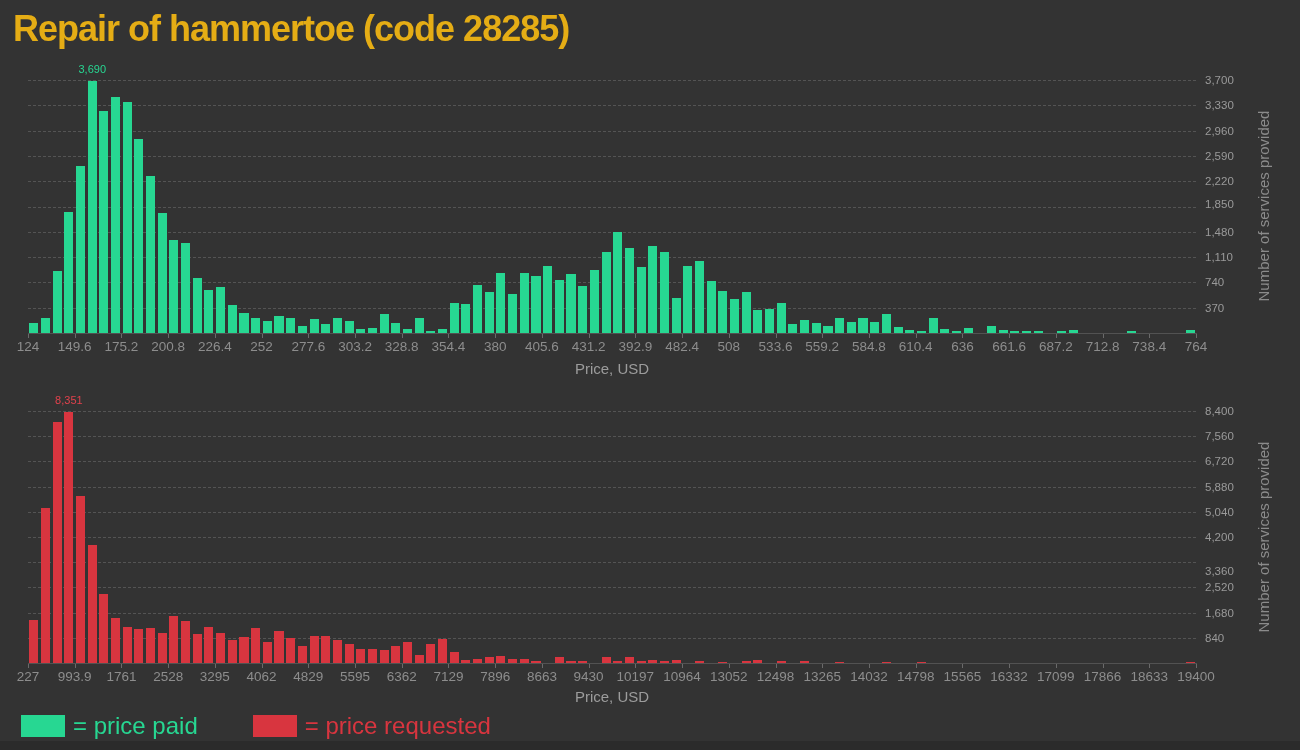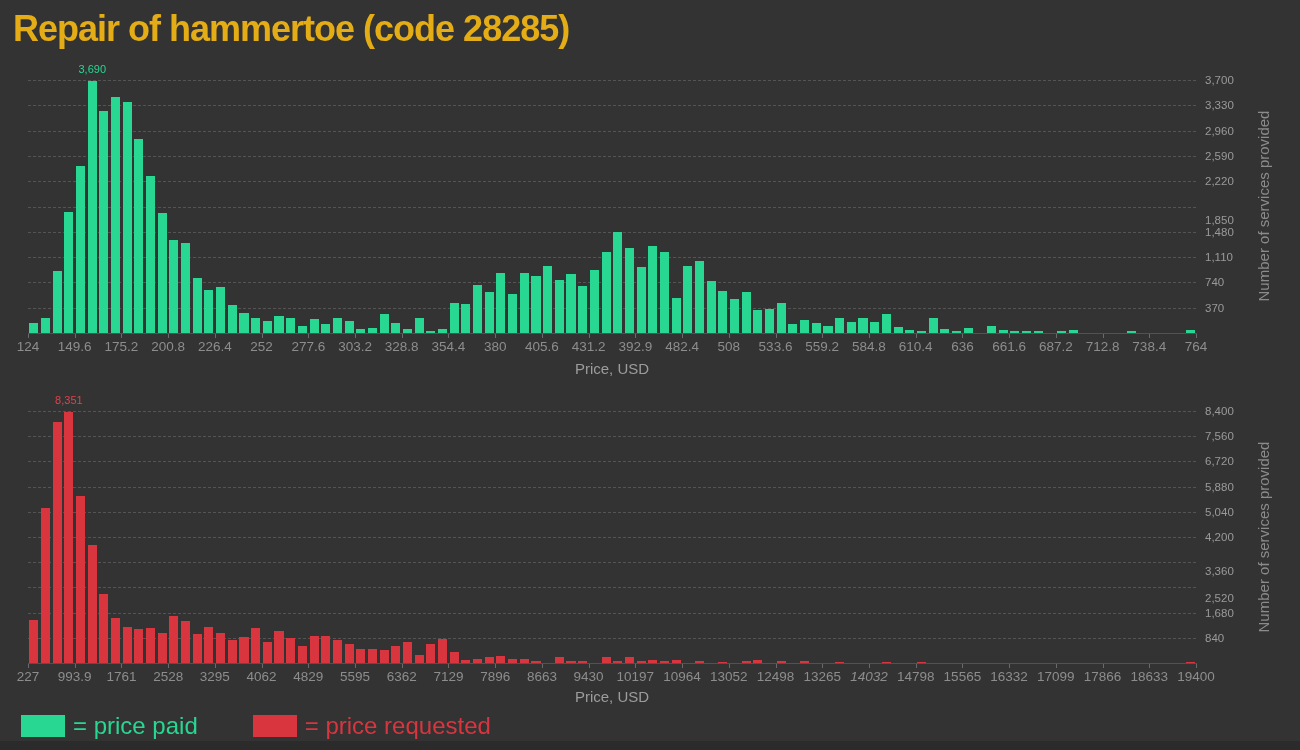--- a/index.html
+++ b/index.html
@@ -38,21 +38,21 @@
       <div class="abs ytick" style="top: 74px;">3,700</div>
       <div class="abs gridline" style="top: 105.3px;"></div>
       <div class="abs ytick" style="top: 99.3px;">3,330</div>
       <div class="abs gridline" style="top: 130.6px;"></div>
       <div class="abs ytick" style="top: 124.6px;">2,960</div>
       <div class="abs gridline" style="top: 155.9px;"></div>
       <div class="abs ytick" style="top: 149.9px;">2,590</div>
       <div class="abs gridline" style="top: 181.2px;"></div>
       <div class="abs ytick" style="top: 175.2px;">2,220</div>
       <div class="abs gridline" style="top: 206.5px;"></div>
-      <div class="abs ytick" style="top: 214px;">1,850</div>
+      <div class="abs ytick" style="top: 198px;">1,850</div>
       <div class="abs gridline" style="top: 231.8px;"></div>
       <div class="abs ytick" style="top: 225.8px;">1,480</div>
       <div class="abs gridline" style="top: 257.1px;"></div>
       <div class="abs ytick" style="top: 251.1px;">1,110</div>
       <div class="abs gridline" style="top: 282.4px;"></div>
       <div class="abs ytick" style="top: 276.4px;">740</div>
       <div class="abs gridline" style="top: 307.7px;"></div>
       <div class="abs ytick" style="top: 301.7px;">370</div>
       <div class="abs axis-line" style="top: 333px;"></div>
       <div class="abs tickmark" style="left: 28px; top: 334px;"></div>
@@ -211,21 +211,21 @@
       <div class="abs ytick" style="top: 455.4px;">6,720</div>
       <div class="abs gridline" style="top: 486.6px;"></div>
       <div class="abs ytick" style="top: 480.6px;">5,880</div>
       <div class="abs gridline" style="top: 511.8px;"></div>
       <div class="abs ytick" style="top: 505.8px;">5,040</div>
       <div class="abs gridline" style="top: 537px;"></div>
       <div class="abs ytick" style="top: 531px;">4,200</div>
       <div class="abs gridline" style="top: 562.2px;"></div>
       <div class="abs ytick" style="top: 565px;">3,360</div>
       <div class="abs gridline" style="top: 587.4px;"></div>
-      <div class="abs ytick" style="top: 581.4px; margin-top: 11px;">2,520</div>
+      <div class="abs ytick" style="top: 581.4px;">2,520</div>
       <div class="abs gridline" style="top: 612.6px;"></div>
       <div class="abs ytick" style="top: 606.6px;">1,680</div>
       <div class="abs gridline" style="top: 637.8px;"></div>
       <div class="abs ytick" style="top: 631.8px;">840</div>
       <div class="abs axis-line" style="top: 663px;"></div>
       <div class="abs tickmark" style="left: 28px; top: 664px;"></div>
       <div class="abs xtick" style="left: 28px; top: 669px;">227</div>
       <div class="abs tickmark" style="left: 74.72px; top: 664px;"></div>
       <div class="abs xtick" style="left: 74.72px; top: 669px;">993.9</div>
       <div class="abs tickmark" style="left: 121.44px; top: 664px;"></div>
@@ -254,21 +254,21 @@
       <div class="abs xtick" style="left: 635.36px; top: 669px;">10197</div>
       <div class="abs tickmark" style="left: 682.08px; top: 664px;"></div>
       <div class="abs xtick" style="left: 682.08px; top: 669px;">10964</div>
       <div class="abs tickmark" style="left: 728.8px; top: 664px;"></div>
       <div class="abs xtick" style="left: 728.8px; top: 669px;">13052</div>
       <div class="abs tickmark" style="left: 775.52px; top: 664px;"></div>
       <div class="abs xtick" style="left: 775.52px; top: 669px;">12498</div>
       <div class="abs tickmark" style="left: 822.24px; top: 664px;"></div>
       <div class="abs xtick" style="left: 822.24px; top: 669px;">13265</div>
       <div class="abs tickmark" style="left: 868.96px; top: 664px;"></div>
-      <div class="abs xtick" style="left: 868.96px; top: 669px; font-style: italic;">14032</div>
+      <div class="abs xtick" style="left: 868.96px; top: 669px;">14032</div>
       <div class="abs tickmark" style="left: 915.68px; top: 664px;"></div>
       <div class="abs xtick" style="left: 915.68px; top: 669px;">14798</div>
       <div class="abs tickmark" style="left: 962.4px; top: 664px;"></div>
       <div class="abs xtick" style="left: 962.4px; top: 669px;">15565</div>
       <div class="abs tickmark" style="left: 1009.12px; top: 664px;"></div>
       <div class="abs xtick" style="left: 1009.12px; top: 669px;">16332</div>
       <div class="abs tickmark" style="left: 1055.84px; top: 664px;"></div>
       <div class="abs xtick" style="left: 1055.84px; top: 669px;">17099</div>
       <div class="abs tickmark" style="left: 1102.56px; top: 664px;"></div>
       <div class="abs xtick" style="left: 1102.56px; top: 669px;">17866</div>

